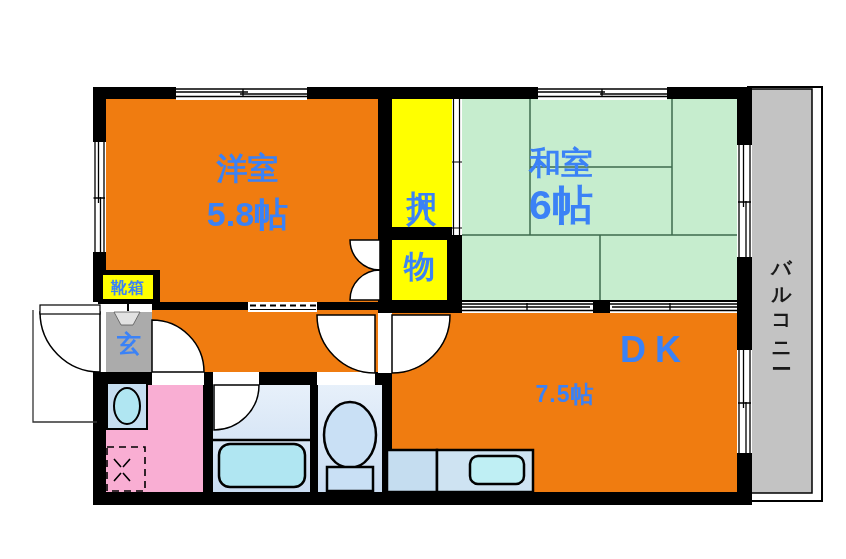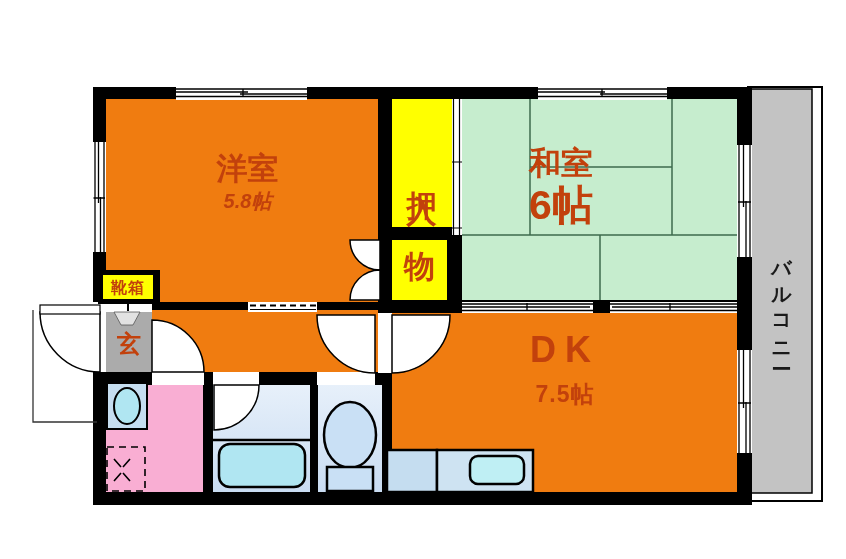--- a/index.html
+++ b/index.html
@@ -6,40 +6,40 @@
   #stage{
     position:relative;
     width:846px;height:559px;
     background:#fff;
     font-family:"Liberation Sans","DejaVu Sans",sans-serif;
     overflow:hidden;
   }
   #plan-svg{position:absolute;left:0;top:0;}
   .label{
     position:absolute;
-    color:#c2410c;
+    color:#3b82f6;
     font-weight:bold;
     text-align:center;
     line-height:1.1;
     white-space:nowrap;
     pointer-events:none;
   }
   .label .room-name{display:block;}
   .label .room-size{display:block;}
   .vert{
     writing-mode:vertical-rl;
     text-orientation:upright;
     display:flex;align-items:center;justify-content:center;
   }
   .lbl-yoshitsu{left:135px;top:152px;width:225px;font-size:31px;}
-  .lbl-yoshitsu .room-size{font-size:20px;margin-top:4px;font-style:italic;}
+  .lbl-yoshitsu .room-size{font-size:34px;margin-top:10px;}
   .lbl-washitsu{left:458px;top:146px;width:206px;font-size:32px;}
   .lbl-washitsu .room-size{font-size:41px;margin-top:2px;}
   .lbl-dk{left:440px;top:330px;width:250px;font-size:36px;}
-  .lbl-dk .room-name{letter-spacing:9px;}
+  .lbl-dk .room-name{letter-spacing:9px;text-align:right;}
   .lbl-dk .room-size{font-size:23px;letter-spacing:1px;margin-top:12px;}
   .lbl-oshiire{left:394px;top:116px;width:56px;height:110px;font-size:30px;letter-spacing:4px;}
   .lbl-mono{left:392px;top:250px;width:55px;font-size:31px;}
   .lbl-balcony{left:756px;top:196px;width:52px;height:216px;font-size:20px;font-weight:600;color:#1a1a1a;letter-spacing:5px;}
   .lbl-genkan{left:108px;top:331px;width:42px;font-size:24px;}
   .lbl-kutsubako{left:102px;top:279px;width:52px;font-size:16px;letter-spacing:1px;}
 </style>
 </head>
 <body>
 

